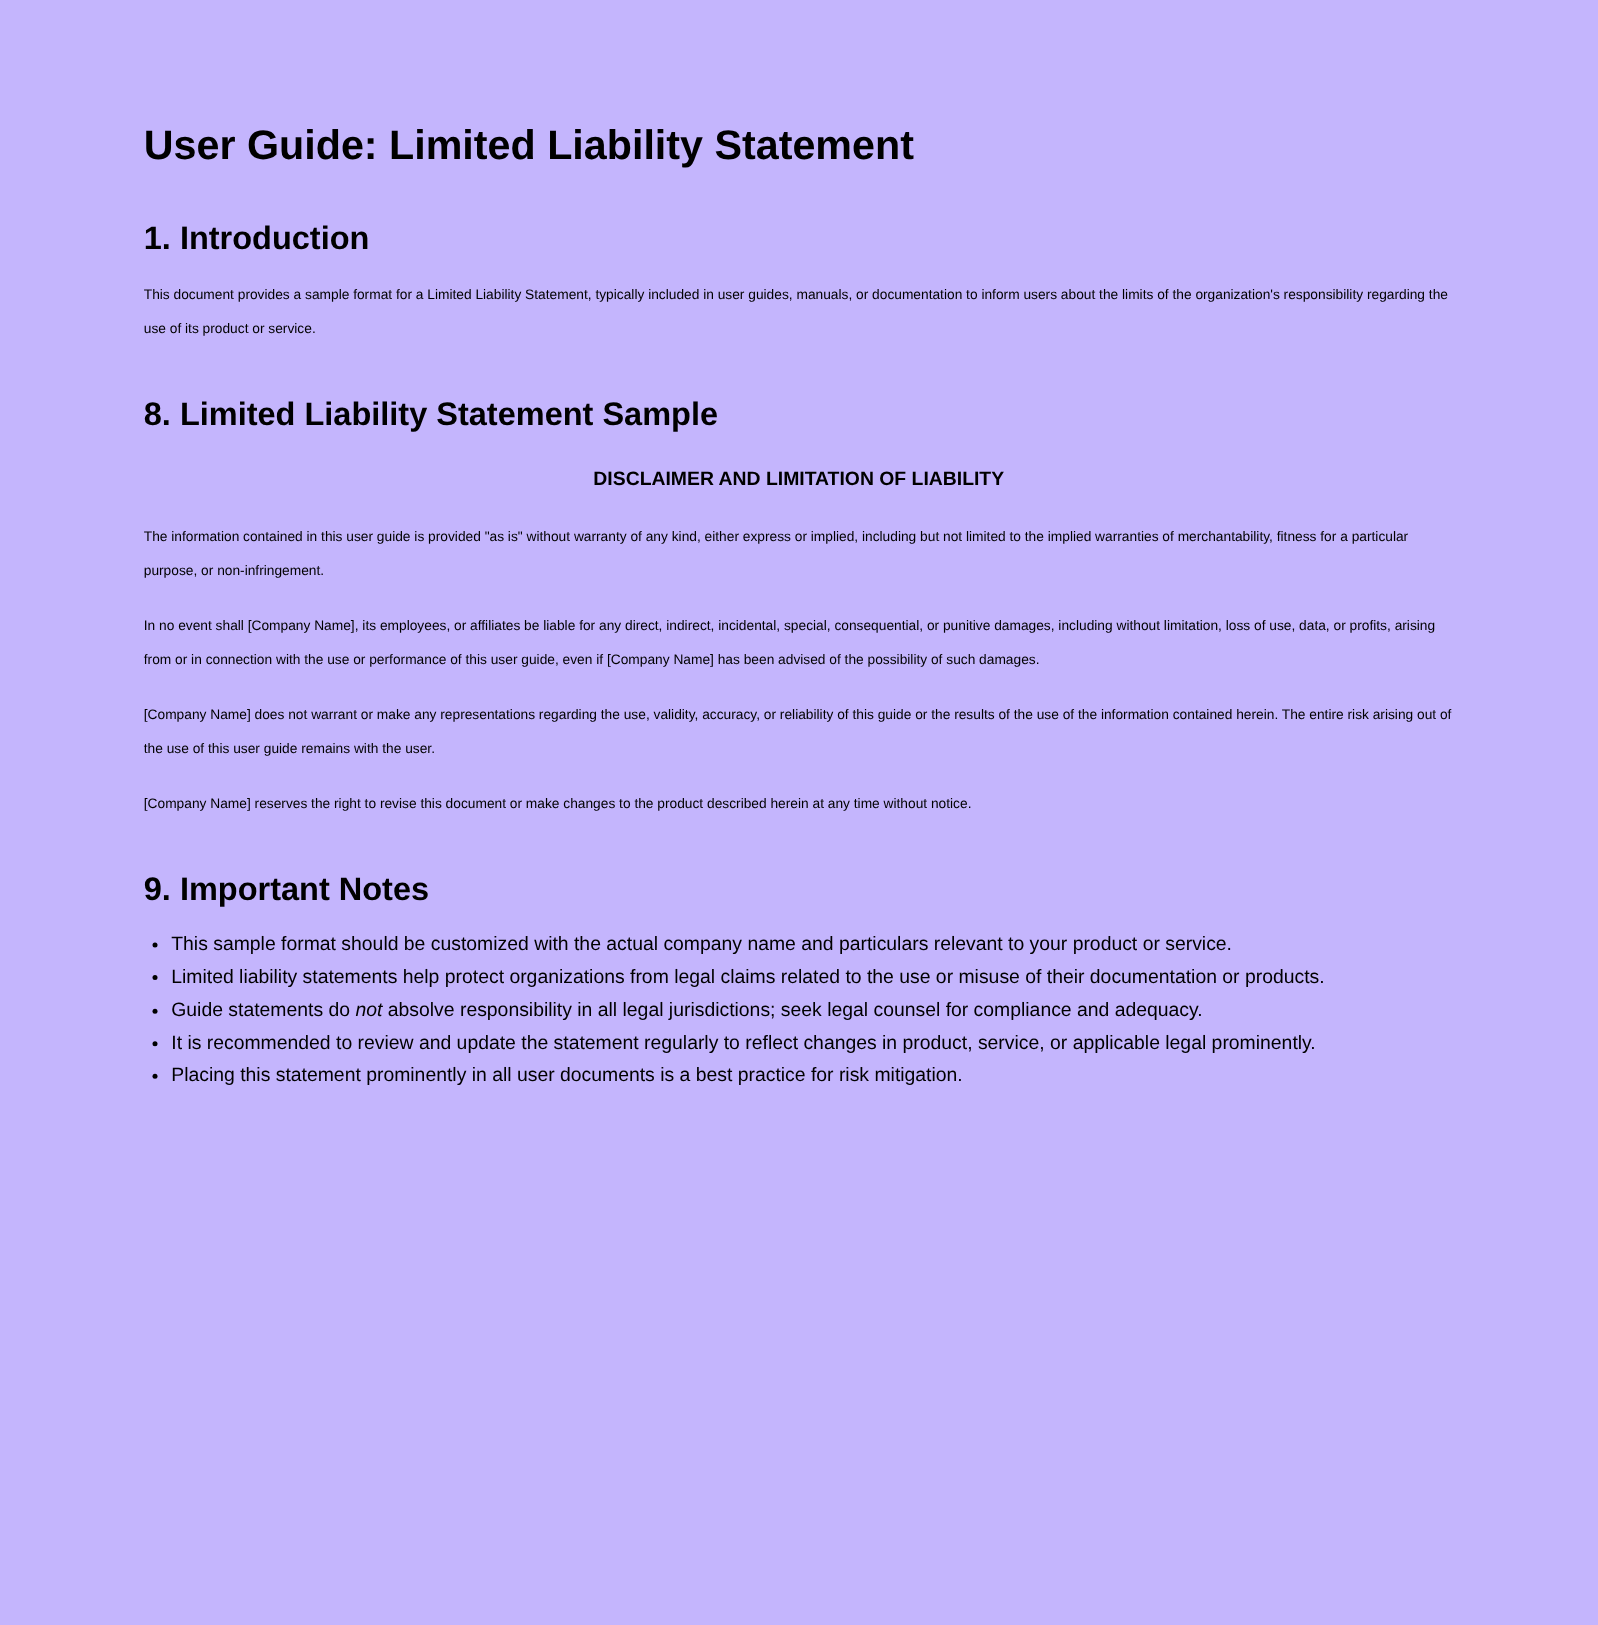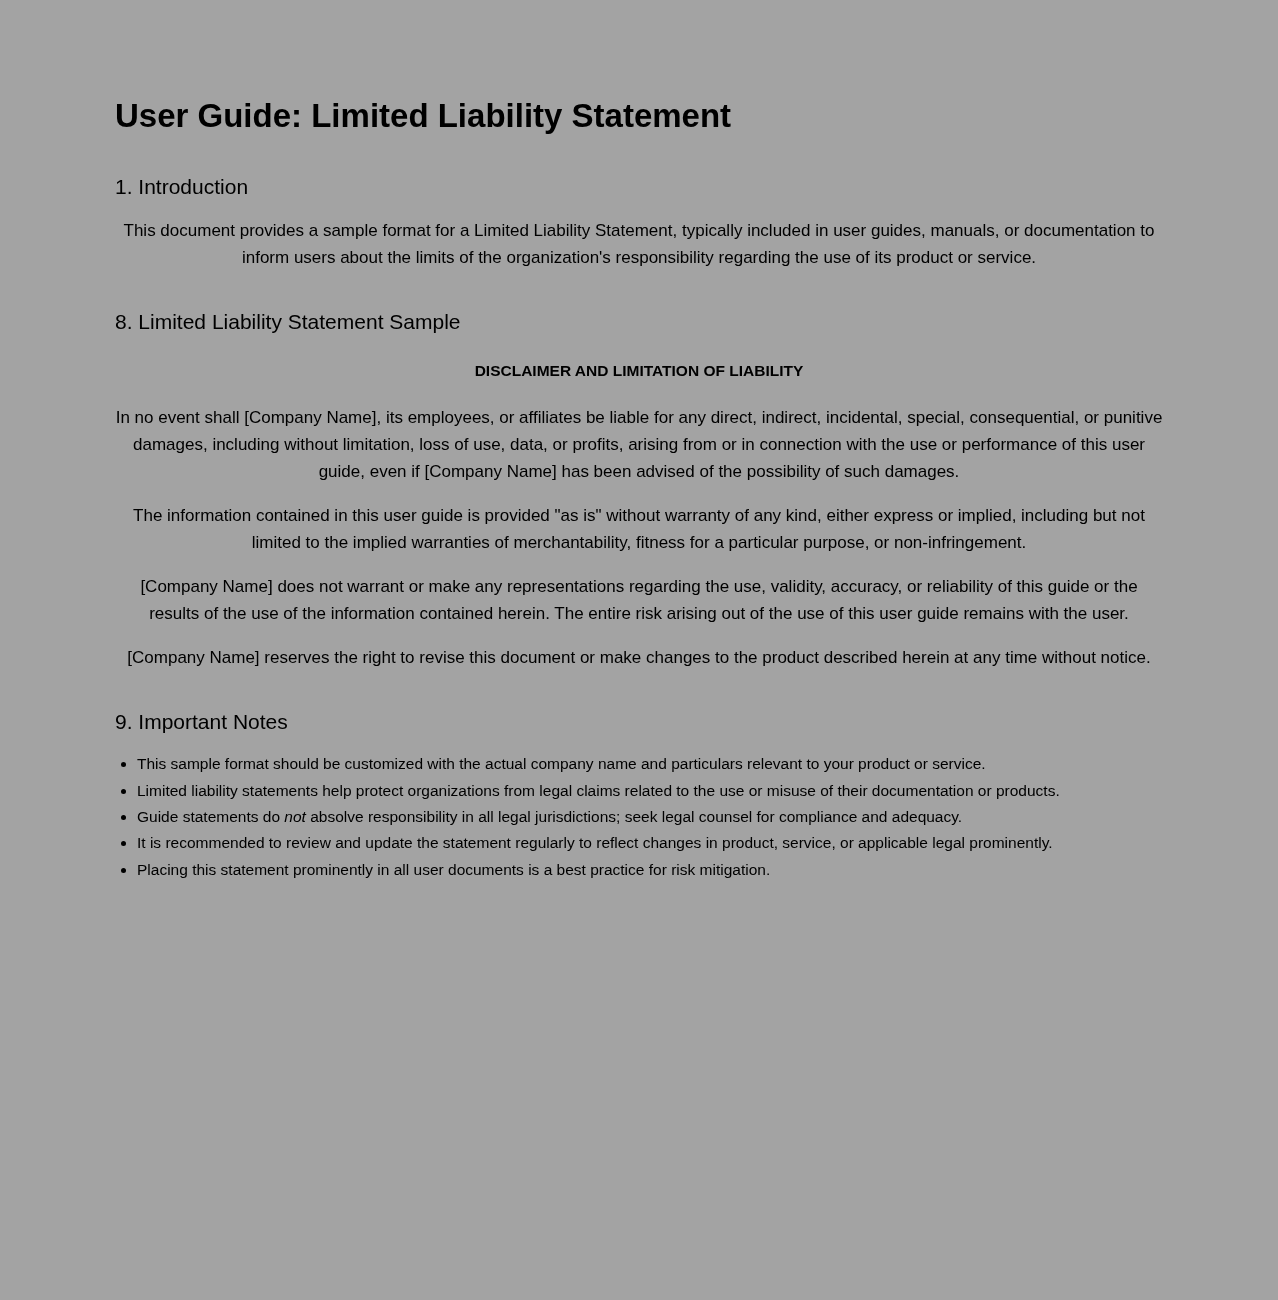--- a/index.html
+++ b/index.html
@@ -5,48 +5,47 @@
   html, body {
     margin: 0;
     padding: 0;
     background: #ffffff;
   }
   .page {
     width: 1278px;
     min-height: 1300px;
     box-sizing: border-box;
     padding: 96px 115px 40px 115px;
-    background: #a3a3a3;
+    background: #c4b5fd;
     color: #000000;
     font-family: "Liberation Sans", sans-serif;
   }
   h1.doc-title {
     font-size: 33px;
     line-height: 1.2;
     font-weight: 700;
     margin: 0 0 34px 0;
   }
   h2.section-heading {
-    font-size: 21px;
+    font-size: 26px;
     line-height: 1.25;
-    font-weight: 400;
+    font-weight: 700;
     margin: 38px 0 16px 0;
   }
   .subheading {
     font-size: 15.5px;
     line-height: 27px;
     font-weight: 700;
     margin: 22px 0 20px 0;
     text-align: center;
   }
   p.body-text {
-    font-size: 17px;
+    font-size: 11px;
     line-height: 27px;
     margin: 17px 0;
-    text-align: center;
   }
   ul.notes-list {
     margin: 10px 0;
     padding-left: 22px;
     list-style-type: disc;
   }
   ul.notes-list li {
     font-size: 15.5px;
     line-height: 26.3px;
   }
@@ -59,22 +58,22 @@
   <h1 class="doc-title">User Guide: Limited Liability Statement</h1>
 
   <section>
     <h2 class="section-heading">1. Introduction</h2>
     <p class="body-text">This document provides a sample format for a Limited Liability Statement, typically included in user guides, manuals, or documentation to inform users about the limits of the organization's responsibility regarding the use of its product or service.</p>
   </section>
 
   <section>
     <h2 class="section-heading">8. Limited Liability Statement Sample</h2>
     <div class="subheading">DISCLAIMER AND LIMITATION OF LIABILITY</div>
+    <p class="body-text">The information contained in this user guide is provided "as is" without warranty of any kind, either express or implied, including but not limited to the implied warranties of merchantability, fitness for a particular purpose, or non-infringement.</p>
     <p class="body-text">In no event shall [Company Name], its employees, or affiliates be liable for any direct, indirect, incidental, special, consequential, or punitive damages, including without limitation, loss of use, data, or profits, arising from or in connection with the use or performance of this user guide, even if [Company Name] has been advised of the possibility of such damages.</p>
-    <p class="body-text">The information contained in this user guide is provided "as is" without warranty of any kind, either express or implied, including but not limited to the implied warranties of merchantability, fitness for a particular purpose, or non-infringement.</p>
     <p class="body-text">[Company Name] does not warrant or make any representations regarding the use, validity, accuracy, or reliability of this guide or the results of the use of the information contained herein. The entire risk arising out of the use of this user guide remains with the user.</p>
     <p class="body-text">[Company Name] reserves the right to revise this document or make changes to the product described herein at any time without notice.</p>
   </section>
 
   <section>
     <h2 class="section-heading">9. Important Notes</h2>
     <ul class="notes-list">
         <li><span>This sample format should be customized with the actual company name and particulars relevant to your product or service.</span></li>
         <li><span>Limited liability statements help protect organizations from legal claims related to the use or misuse of their documentation or products.</span></li>
         <li><span>Guide statements do </span><em>not</em><span> absolve responsibility in all legal jurisdictions; seek legal counsel for compliance and adequacy.</span></li>

